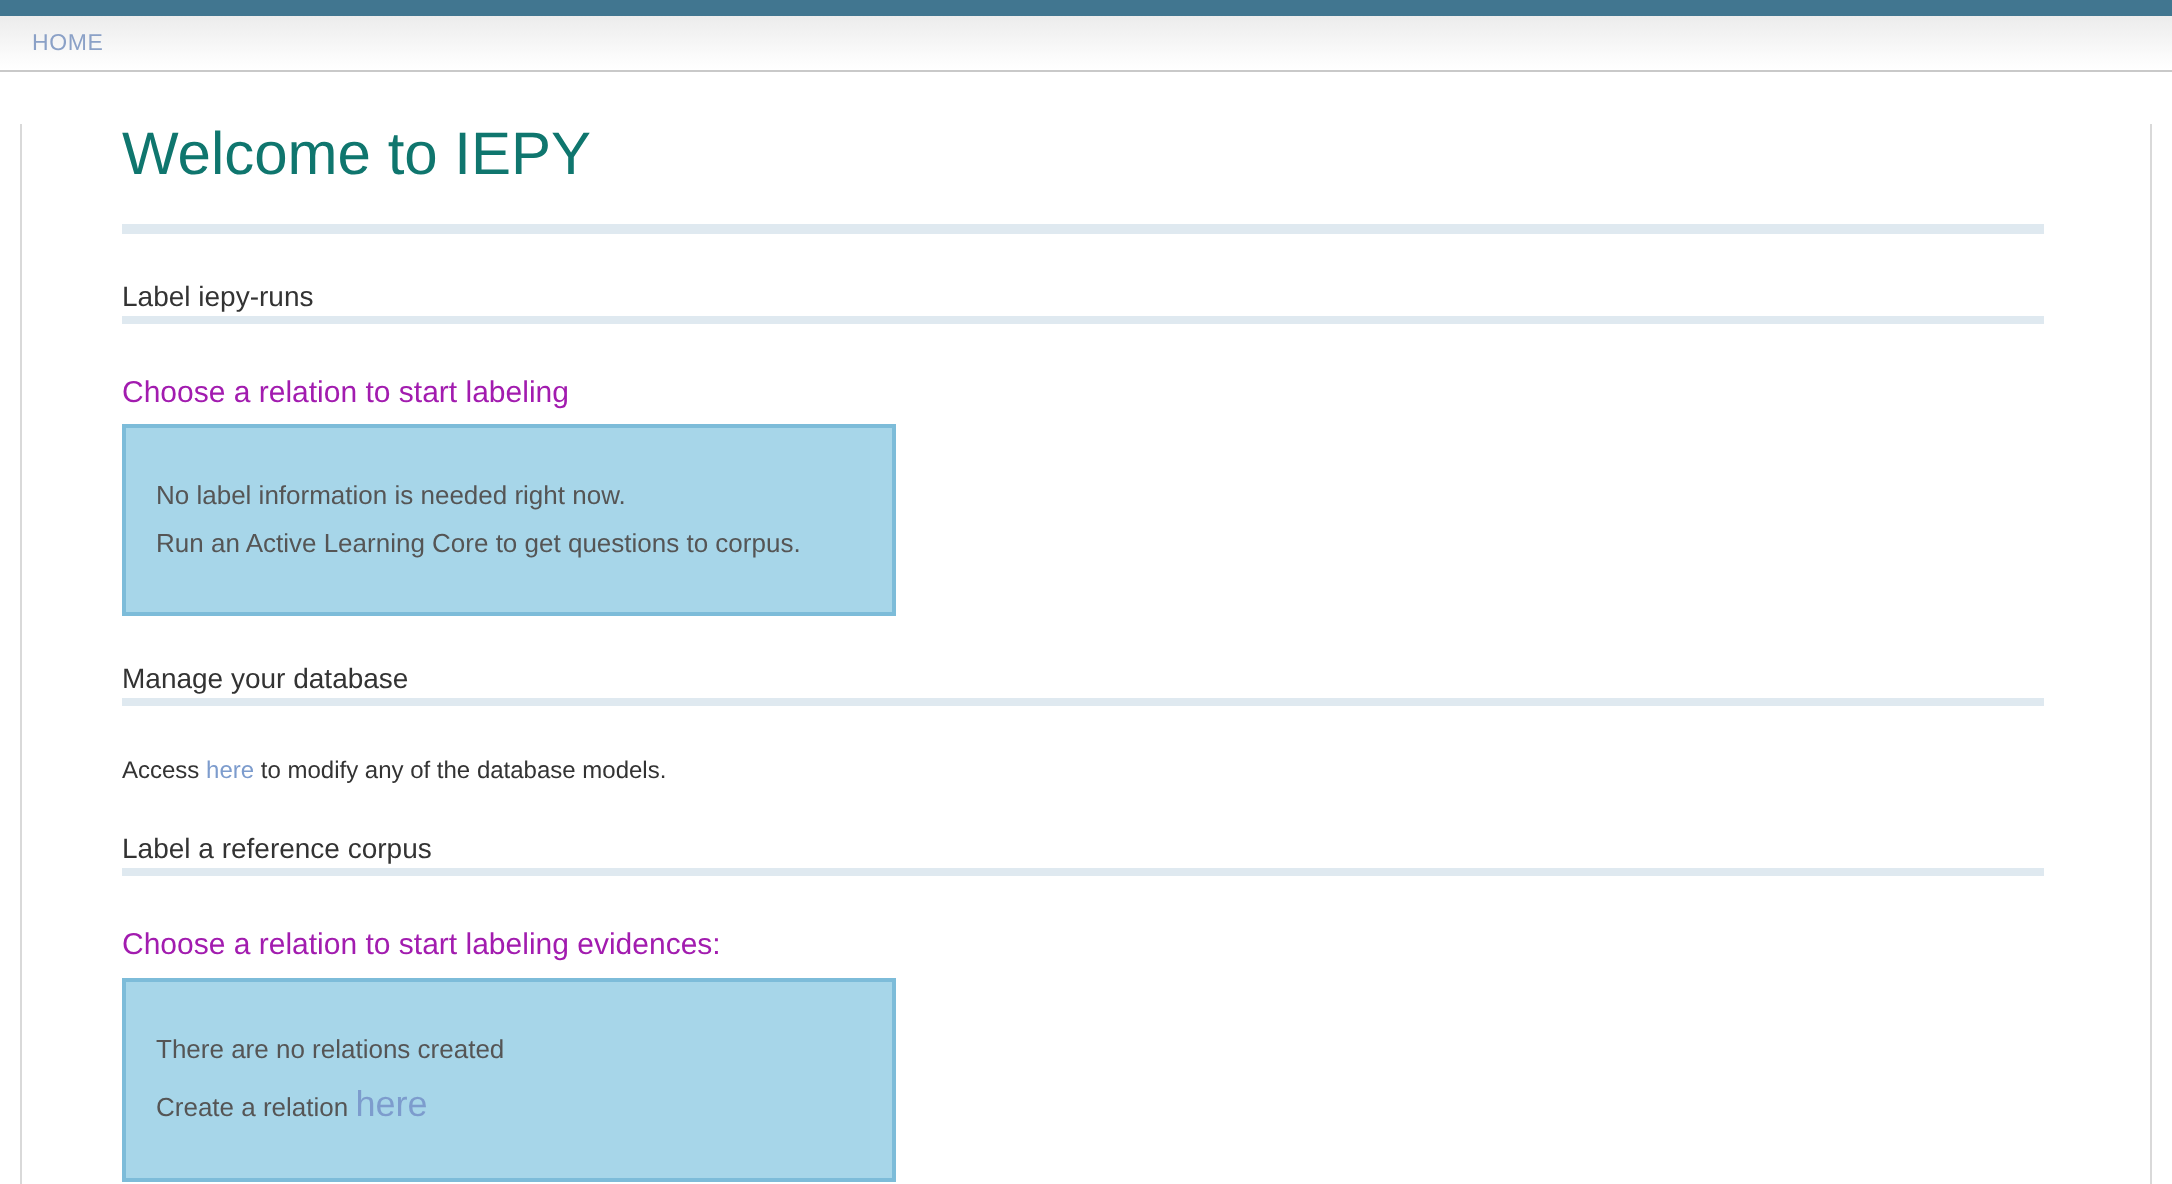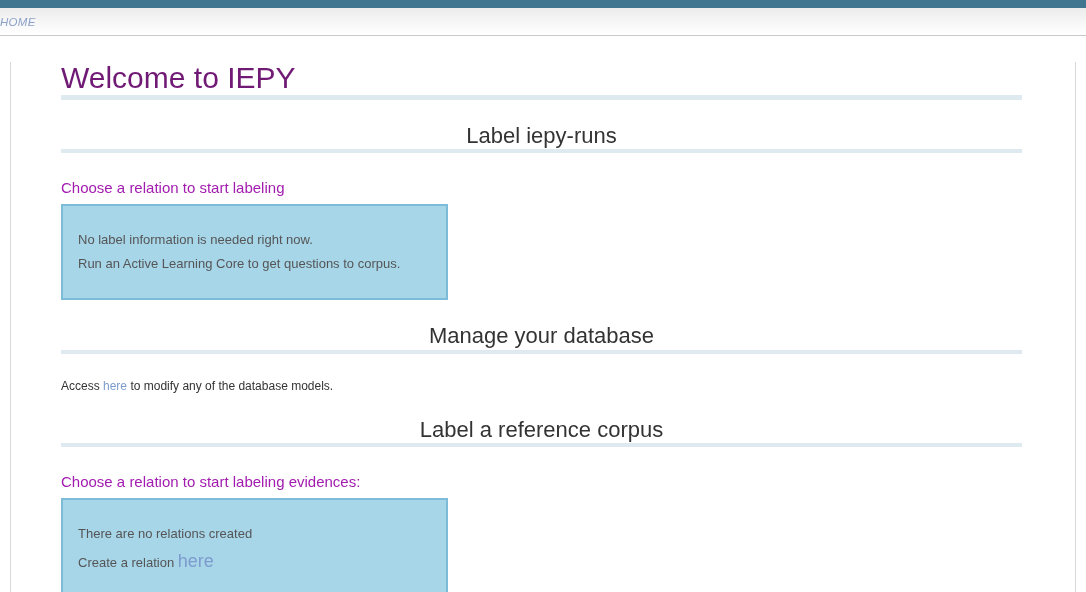--- a/index.html
+++ b/index.html
@@ -21,58 +21,56 @@
   
   .page-header {
     height: 28px;
     width: 100%;
     background: linear-gradient(to bottom, #ececec 0%, #fbfbfb 75%, #ffffff 100%);
     border-bottom: 1px solid #c9c9c9;
     display: flex;
     align-items: center;
   }
   .breadcrumb-link {
-    margin-left: 0;
+    margin-left: 16px;
     font-size: 11.5px;
     color: #8ba1c7;
     text-decoration: none;
     letter-spacing: 0.3px;
     cursor: pointer;
-    font-style: italic;
   }
   
   .container {
     margin: 0 10px;
     height: 551px;
     border-left: 1px solid #d9d9d9;
     border-right: 1px solid #d9d9d9;
     border-bottom: 1px solid #d9d9d9;
     background: #ffffff;
   }
   .content {
     padding: 0 53px 0 50px;
   }
   h1.page-title {
     margin: 26px 0 0 0;
     font-size: 30px;
     line-height: 1.05;
     font-weight: normal;
-    color: #701a75;
+    color: #0f766e;
     border-bottom: 5px solid #dfe9f0;
-    padding-bottom: 1px;
+    padding-bottom: 18px;
   }
   h2.section-heading {
     margin: 24px 0 0 0;
-    font-size: 22px;
+    font-size: 14px;
     line-height: 1.08;
     font-weight: normal;
     color: #333333;
     border-bottom: 4px solid #dfe9f0;
     padding-bottom: 2px;
-    text-align: center;
   }
   h2.section-heading.spaced {
   }
   p.intro-text {
     margin: 26px 0 7px 0;
     font-size: 15px;
     line-height: 1.15;
     color: #a21caf;
   }
   p.body-text {

